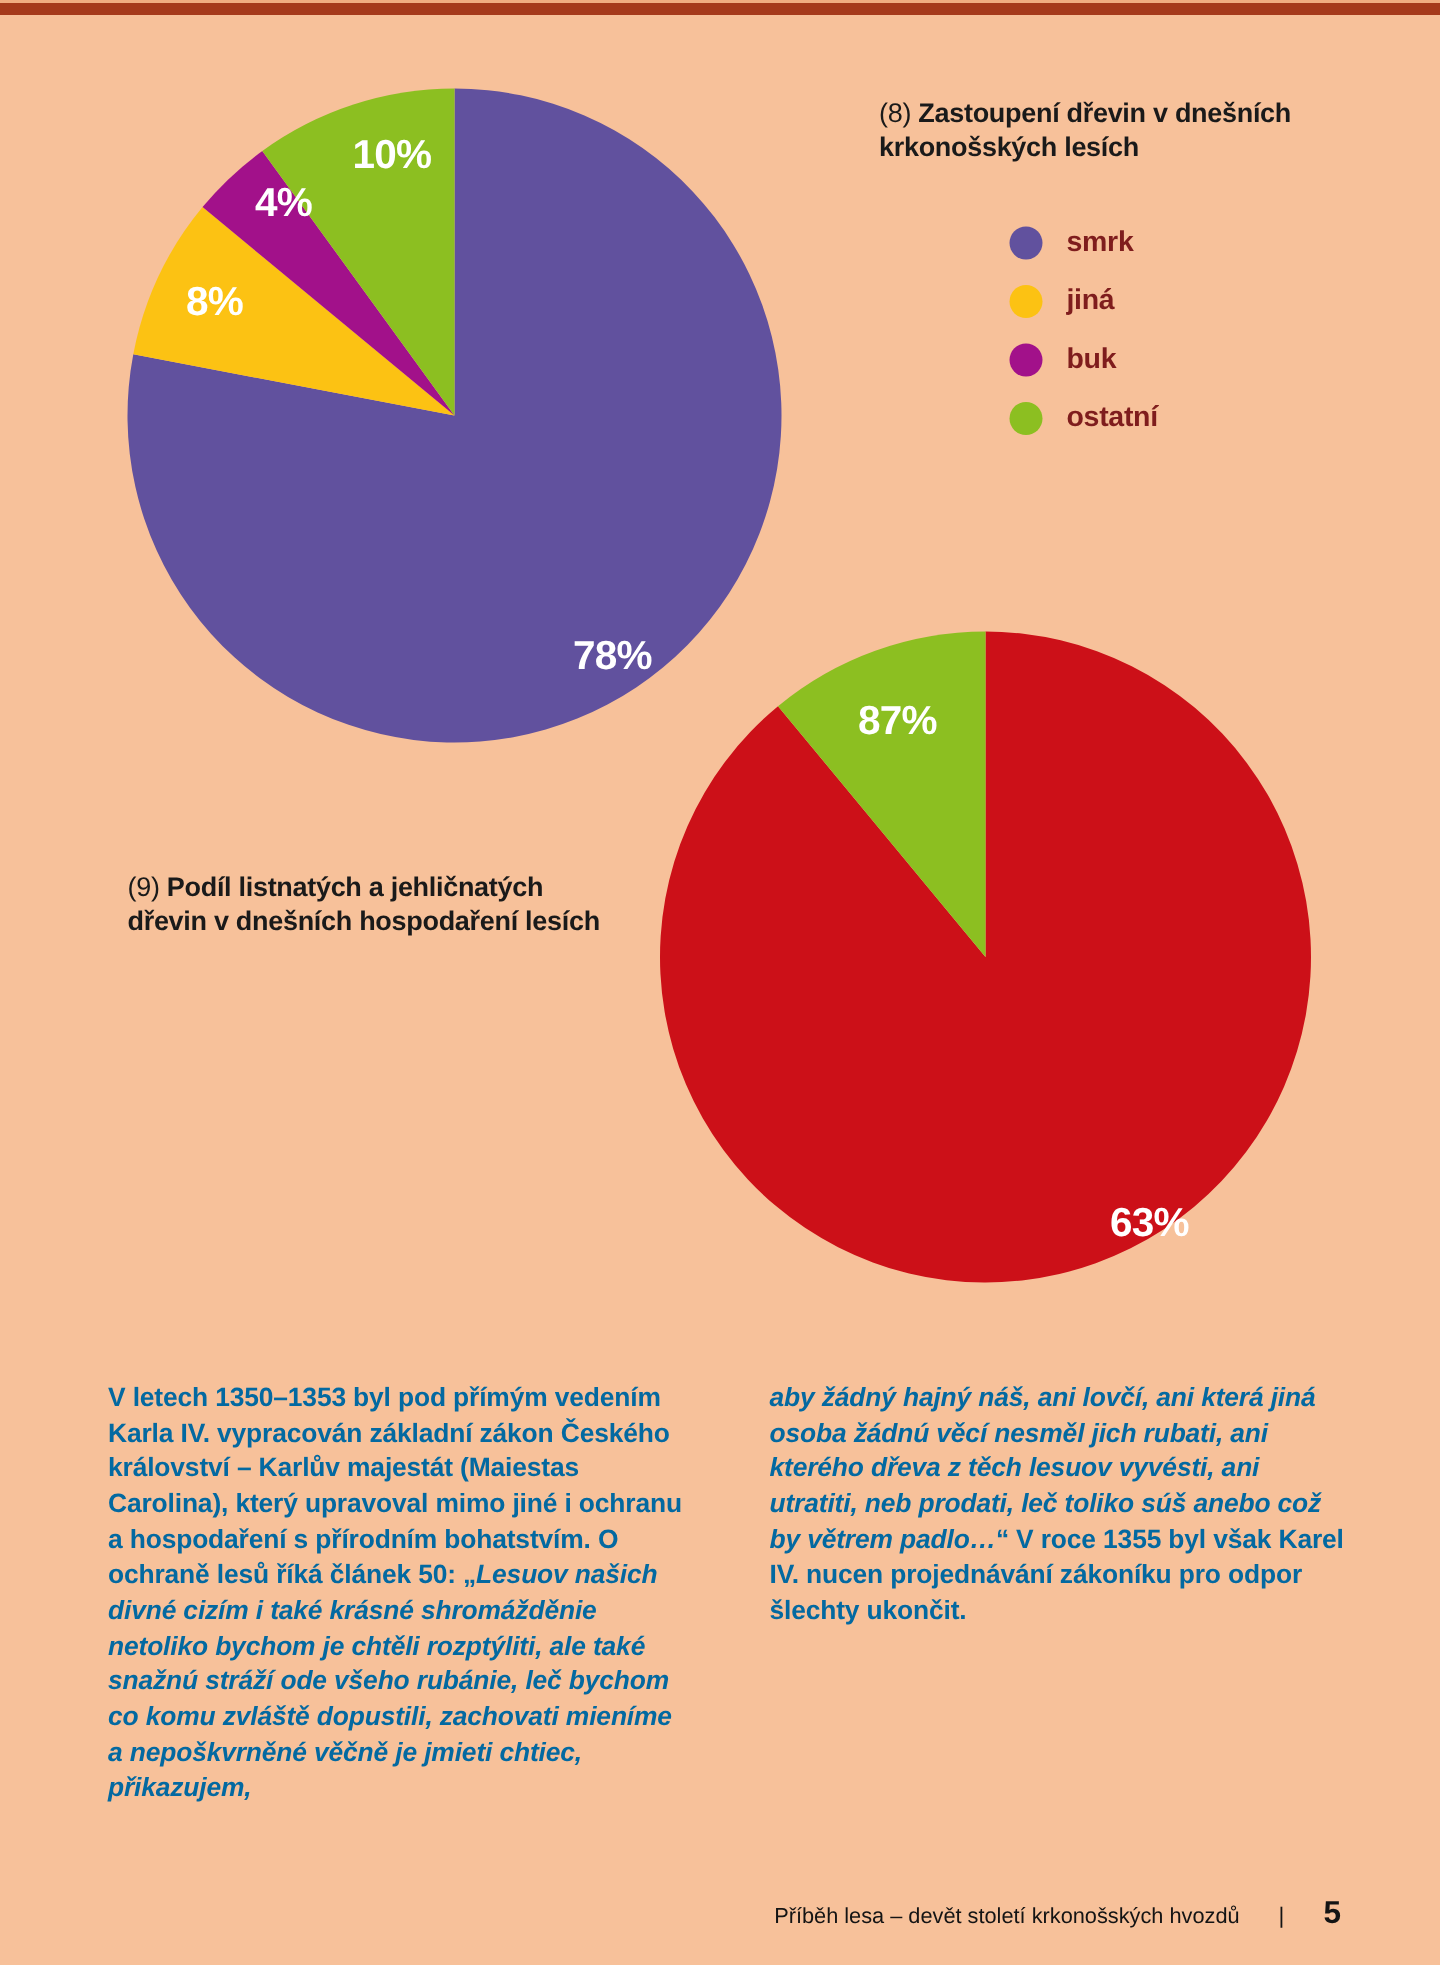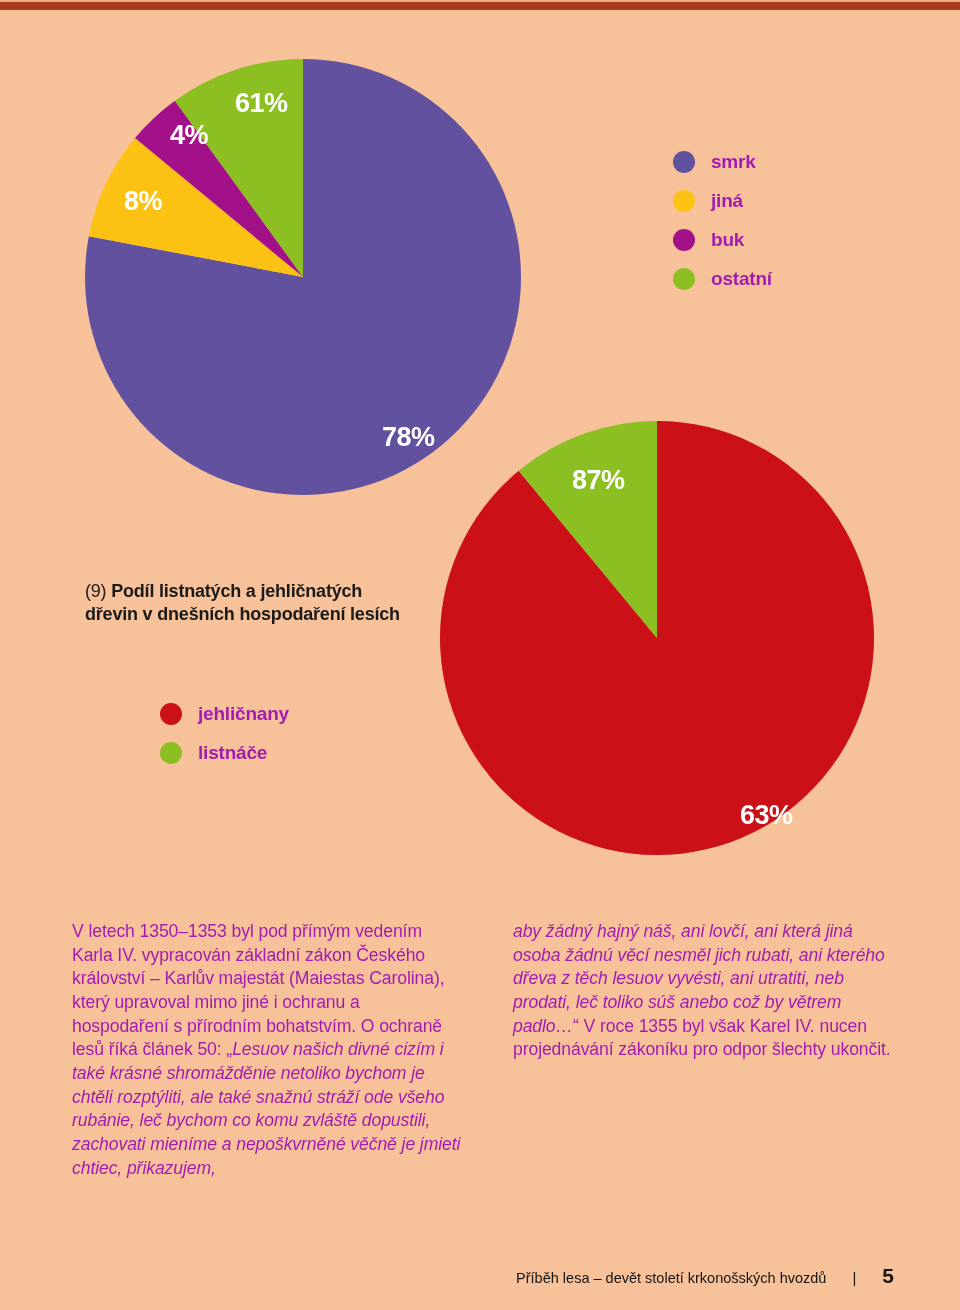--- a/index.html
+++ b/index.html
@@ -65,38 +65,39 @@
   }
   .legend-swatch {
     width: 22px; height: 22px;
     border-radius: 50%;
     flex: 0 0 auto;
   }
   .legend-text {
     margin-left: 16px;
     font-weight: bold;
     font-size: 19px;
-    color: #a21caf;
+    color: #7f1d1d;
     letter-spacing: -0.2px;
   }
 
   
   #body-columns {
     position: absolute;
     left: 72px; top: 920px;
     width: 830px;
     display: flex;
     gap: 52px;
   }
   .body-col {
     width: 389px;
     font-size: 17.6px;
     line-height: 1.345;
-    color: #a21caf;
+    color: #0369a1;
     letter-spacing: -0.1px;
+    font-weight: bold;
   }
   .body-col p { margin: 0; }
   .ital { font-style: italic; }
 
   
   #footer {
     position: absolute;
     right: 66px; bottom: 22px;
     display: flex;
     align-items: baseline;
@@ -116,24 +117,28 @@
 <div id="charts-stage">
 
   <svg class="pie-svg" id="pie8" style="left:0px; top:0px; width:560px; height:520px;" viewBox="0 0 560 520">
       <path d="M 303 267 L 303 49 A 218 218 0 1 1 88.86137934114586 226.1508734203121 Z" fill="#61519e"></path>
       <path d="M 303 267 L 88.86137934114586 226.1508734203121 A 218 218 0 0 1 135.02811307487787 128.04157023478572 Z" fill="#fcc213"></path>
       <path d="M 303 267 L 135.02811307487787 128.04157023478572 A 218 218 0 0 1 174.86281500024083 90.63429522626149 Z" fill="#a2118a"></path>
       <path d="M 303 267 L 174.86281500024083 90.63429522626149 A 218 218 0 0 1 302.99999999999994 49 Z" fill="#8cbf21"></path>
     </svg>
 
   <div class="pie-label" style="left:382px; top:412px;">78%</div>
-  <div class="pie-label" style="left:235px; top:78px;">61%</div>
+  <div class="pie-label" style="left:235px; top:78px;">10%</div>
   <div class="pie-label" style="left:170px; top:110px;">4%</div>
   <div class="pie-label" style="left:124px; top:176px;">8%</div>
 
+  <div class="chart-caption" style="left:586px; top:54px; width:344px;">
+    <span class="num">(8)</span>
+    <span>Zastoupení dřevin v dnešních krkonošských lesích</span>
+  </div>
 
   <div class="legend" style="left:673px; top:141px;">
     <div class="legend-row">
       <span class="legend-swatch" style="background:#61519e;"></span>
       <span class="legend-text">smrk</span>
     </div>
     <div class="legend-row">
       <span class="legend-swatch" style="background:#fcc213;"></span>
       <span class="legend-text">jiná</span>
     </div>
@@ -153,30 +158,20 @@
     </svg>
 
   <div class="pie-label" style="left:740px; top:790px;">63%</div>
   <div class="pie-label" style="left:572px; top:455px;">87%</div>
 
   <div class="chart-caption" style="left:85px; top:570px; width:320px;">
     <span class="num">(9)</span>
     <span>Podíl listnatých a jehličnatých dřevin v dnešních hospodaření lesích</span>
   </div>
 
-  <div class="legend" style="left:160px; top:693px;">
-    <div class="legend-row">
-      <span class="legend-swatch" style="background:#cc1018;"></span>
-      <span class="legend-text">jehličnany</span>
-    </div>
-    <div class="legend-row">
-      <span class="legend-swatch" style="background:#8cbf21;"></span>
-      <span class="legend-text">listnáče</span>
-    </div>
-  </div>
 
 </div>
 
 <div id="body-columns">
   <div class="body-col">
     <p><span>V letech 1350–1353 byl pod přímým vedením Karla IV. vypracován základní zákon Českého království – Karlův majestát (Maiestas Carolina), který upravoval mimo jiné i ochranu a hospodaření s přírodním bohatstvím. O ochraně lesů říká článek 50: „</span><span class="ital">Lesuov našich divné cizím i také krásné shromážděnie netoliko bychom je chtěli rozptýliti, ale také snažnú stráží ode všeho rubánie, leč bychom co komu zvláště dopustili, zachovati mieníme a nepoškvrněné věčně je jmieti chtiec, přikazujem,</span></p>
   </div>
   <div class="body-col">
     <p><span class="ital">aby žádný hajný náš, ani lovčí, ani která jiná osoba žádnú věcí nesměl jich rubati, ani kterého dřeva z těch lesuov vyvésti, ani utratiti, neb prodati, leč toliko súš anebo což by větrem padlo…</span><span>“ V roce 1355 byl však Karel IV. nucen projednávání zákoníku pro odpor šlechty ukončit.</span></p>
   </div>

